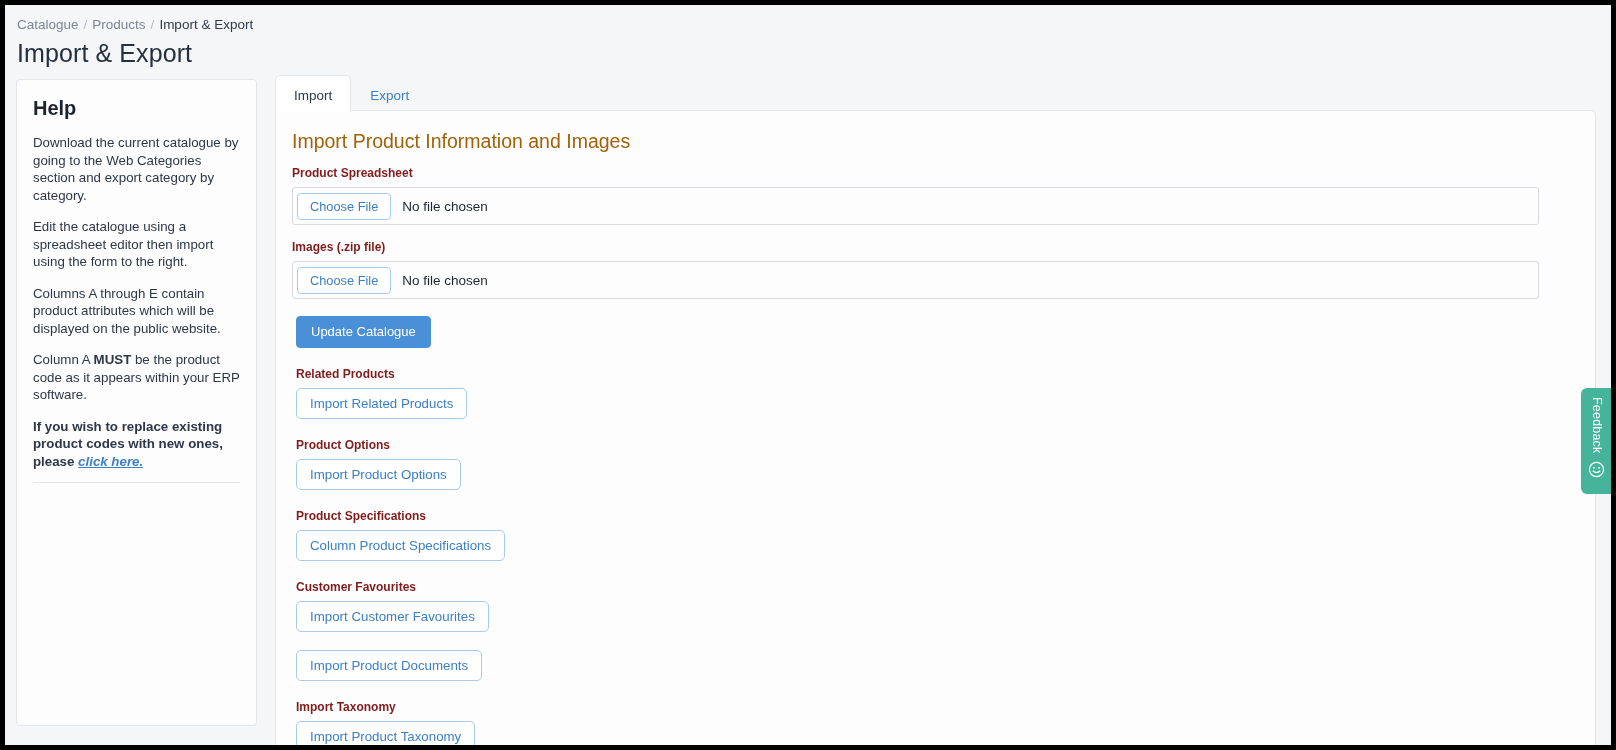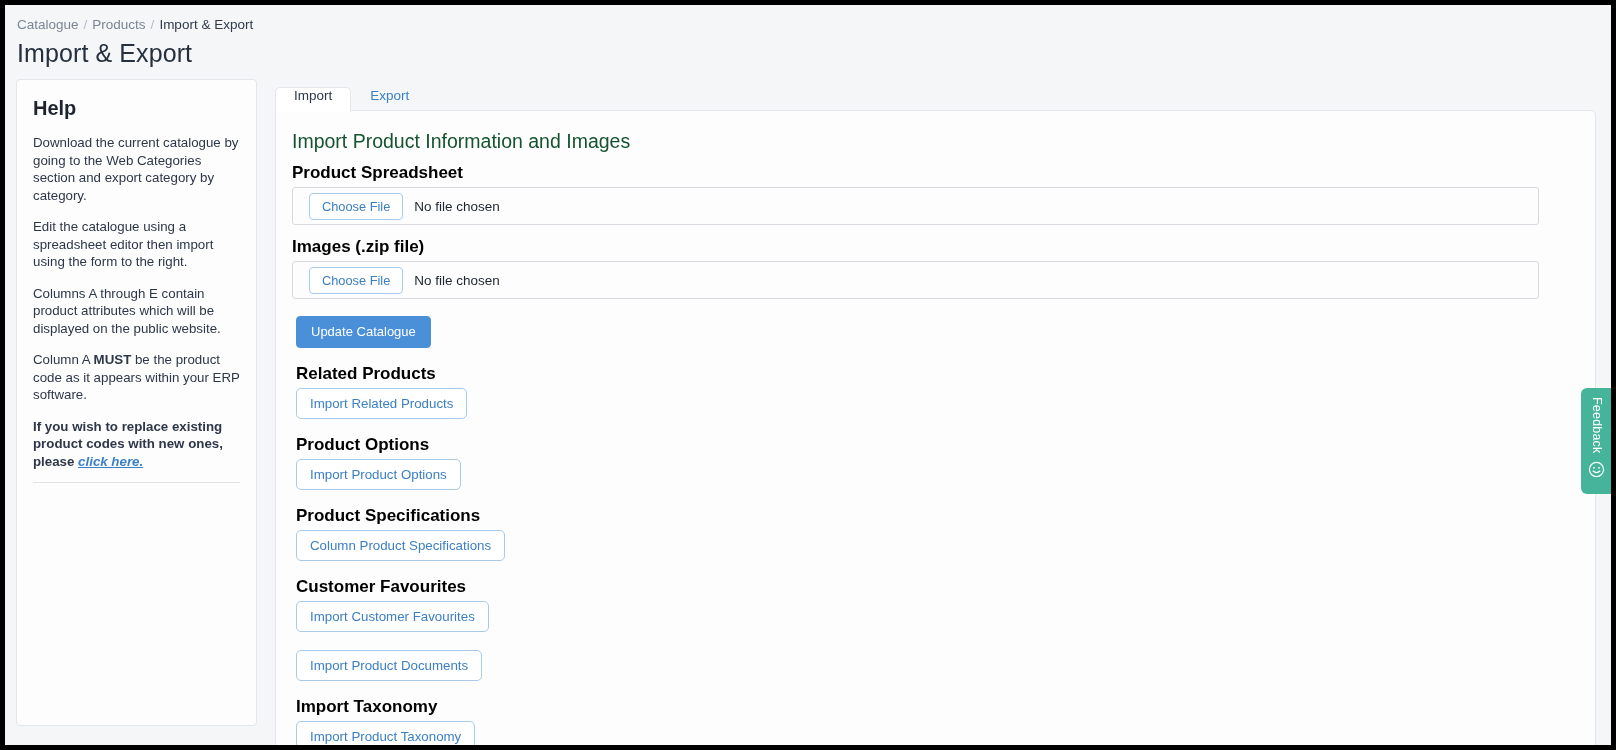--- a/index.html
+++ b/index.html
@@ -111,21 +111,21 @@
   #tabs {
     display: flex;
     align-items: flex-end;
     height: 32px;
     position: relative;
     z-index: 2;
   }
   .tab {
     font-size: 13.5px;
     line-height: 16px;
-    padding: 0 18px 8px 18px;
+    padding: 12px 18px 8px 18px;
     cursor: pointer;
     border: 1px solid transparent;
     border-bottom: none;
     border-radius: 5px 5px 0 0;
     color: #3b7fc4;
     background: transparent;
     position: relative;
     top: 1px;
   }
   .tab.active {
@@ -151,41 +151,41 @@
     width: 70px;
     height: 2px;
     background: #fdfdfe;
   }
 
   #form-title {
     margin: 0 0 12px 0;
     font-size: 19.5px;
     line-height: 24px;
     font-weight: 400;
-    color: #14532d;
+    color: #a16207;
   }
 
   .field-label {
-    font-size: 17px;
+    font-size: 12px;
     line-height: 16px;
     font-weight: bold;
-    color: #000000;
+    color: #7f1d1d;
     margin: 0 0 6px 0;
   }
 
   
   .file-input {
     display: flex;
     align-items: center;
     height: 38px;
     border: 1px solid #d6dade;
     border-radius: 3px;
     background: #fdfdfe;
     margin-bottom: 14px;
-    padding: 0 16px;
+    padding: 0 4px;
     width: 1247px;
   }
   .choose-file-btn {
     font-size: 12.8px;
     line-height: 15px;
     color: #3b7fc4;
     border: 1px solid #a9cbe9;
     border-radius: 4px;
     background: #ffffff;
     padding: 5px 12px;

